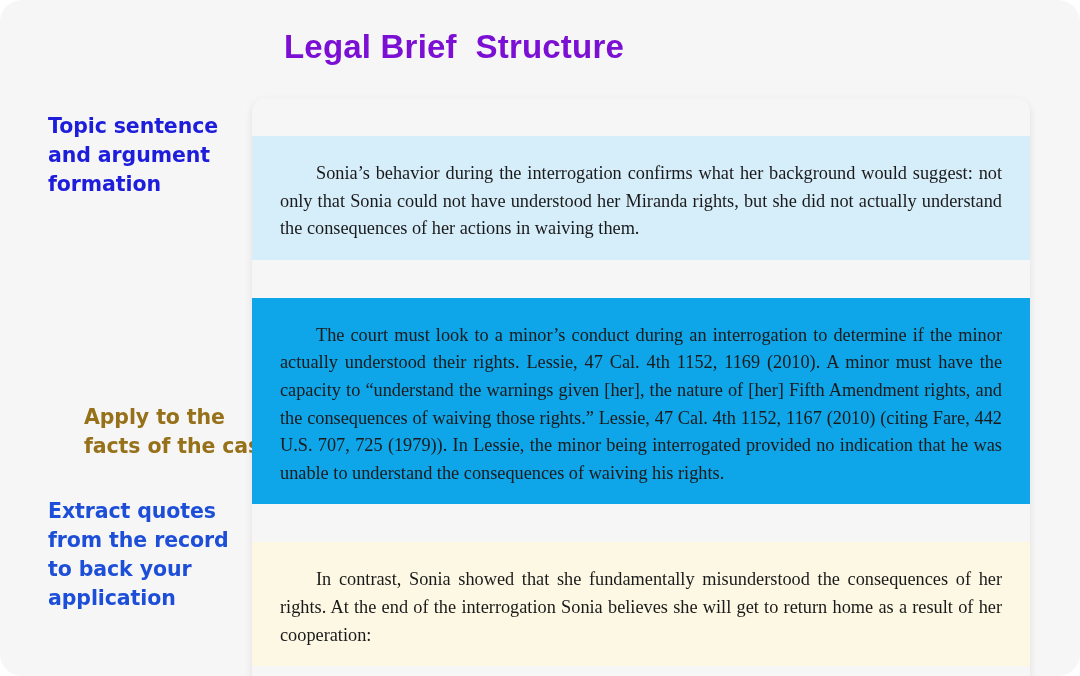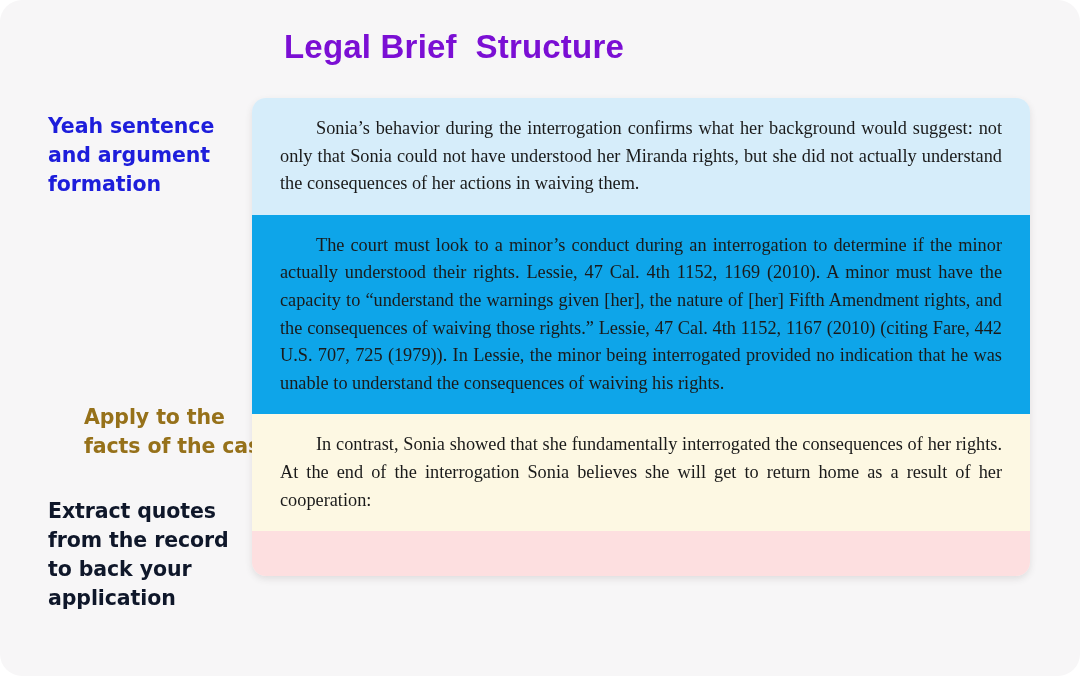--- a/index.html
+++ b/index.html
@@ -56,41 +56,42 @@
     width: 200px;
     font-family: "DejaVu Sans", sans-serif;
     font-size: 20.5px;
     font-weight: bold;
     line-height: 29px;
     letter-spacing: -0.1px;
   }
   .side-label.l0 { top: 14px;  color: #1d1ddb; }
   .side-label.l1 { top: 124px; color: #1b7a1b; }
   .side-label.l2 { top: 305px; color: #96711a; margin-left: 36px; }
-  .side-label.l3 { top: 399px; color: #0f172a; }
+  .side-label.l3 { top: 399px; color: #1d4ed8; }
 
   
   .blocks {
     position: absolute;
     left: 252px;
     top: 0;
     width: 778px;
     border-radius: 14px;
     overflow: hidden;
     box-shadow: 0 3px 7px rgba(70,60,60,0.13);
   }
   .block {
     box-sizing: border-box;
-    padding: 17px 28px 17px 28px;
+    padding: 24px 28px 17px 28px;
     font-family: "Liberation Serif", "DejaVu Serif", serif;
     font-size: 18.3px;
     line-height: 27.6px;
     color: #1a1a1a;
     text-align: justify;
     text-justify: inter-word;
+    margin-top: 38px;
   }
   .block p {
     margin: 0;
   }
   .block p.indent {
     text-indent: 36px;
   }
   .block p.noindent {
     text-indent: 0;
   }
@@ -103,37 +104,37 @@
 </head>
 <body>
 
 <div class="page">
 
   <div class="slide-title">Legal Brief  Structure</div>
 
   <div class="columns">
 
     <div class="sidebar">
-      <div class="side-label l0">Yeah sentence and argument formation</div>
+      <div class="side-label l0">Topic sentence and argument formation</div>
       <div class="side-label l2">Apply to the facts of the case</div>
       <div class="side-label l3">Extract quotes from the record to back your application</div>
     </div>
 
     <div class="blocks">
 
       <div class="block b0">
         <p class="indent">Sonia’s behavior during the interrogation confirms what her background would suggest: not only that Sonia could not have understood her Miranda rights, but she did not actually understand the consequences of her actions in waiving them.</p>
       </div>
 
       <div class="block b1">
         <p class="indent">The court must look to a minor’s conduct during an interrogation to determine if the minor actually understood their rights. Lessie, 47 Cal. 4th 1152, 1169 (2010). A minor must have the capacity to “understand the warnings given [her], the nature of [her] Fifth Amendment rights, and the consequences of waiving those rights.” Lessie, 47 Cal. 4th 1152, 1167 (2010) (citing Fare, 442 U.S. 707, 725 (1979)). In Lessie, the minor being interrogated provided no indication that he was unable to understand the consequences of waiving his rights.</p>
       </div>
 
       <div class="block b2">
-        <p class="indent">In contrast, Sonia showed that she fundamentally interrogated the consequences of her rights. At the end of the interrogation Sonia believes she will get to return home as a result of her cooperation:</p>
+        <p class="indent">In contrast, Sonia showed that she fundamentally misunderstood the consequences of her rights. At the end of the interrogation Sonia believes she will get to return home as a result of her cooperation:</p>
       </div>
 
       <div class="block b3">
       </div>
 
     </div>
   </div>
 </div>
 
 </body></html>

